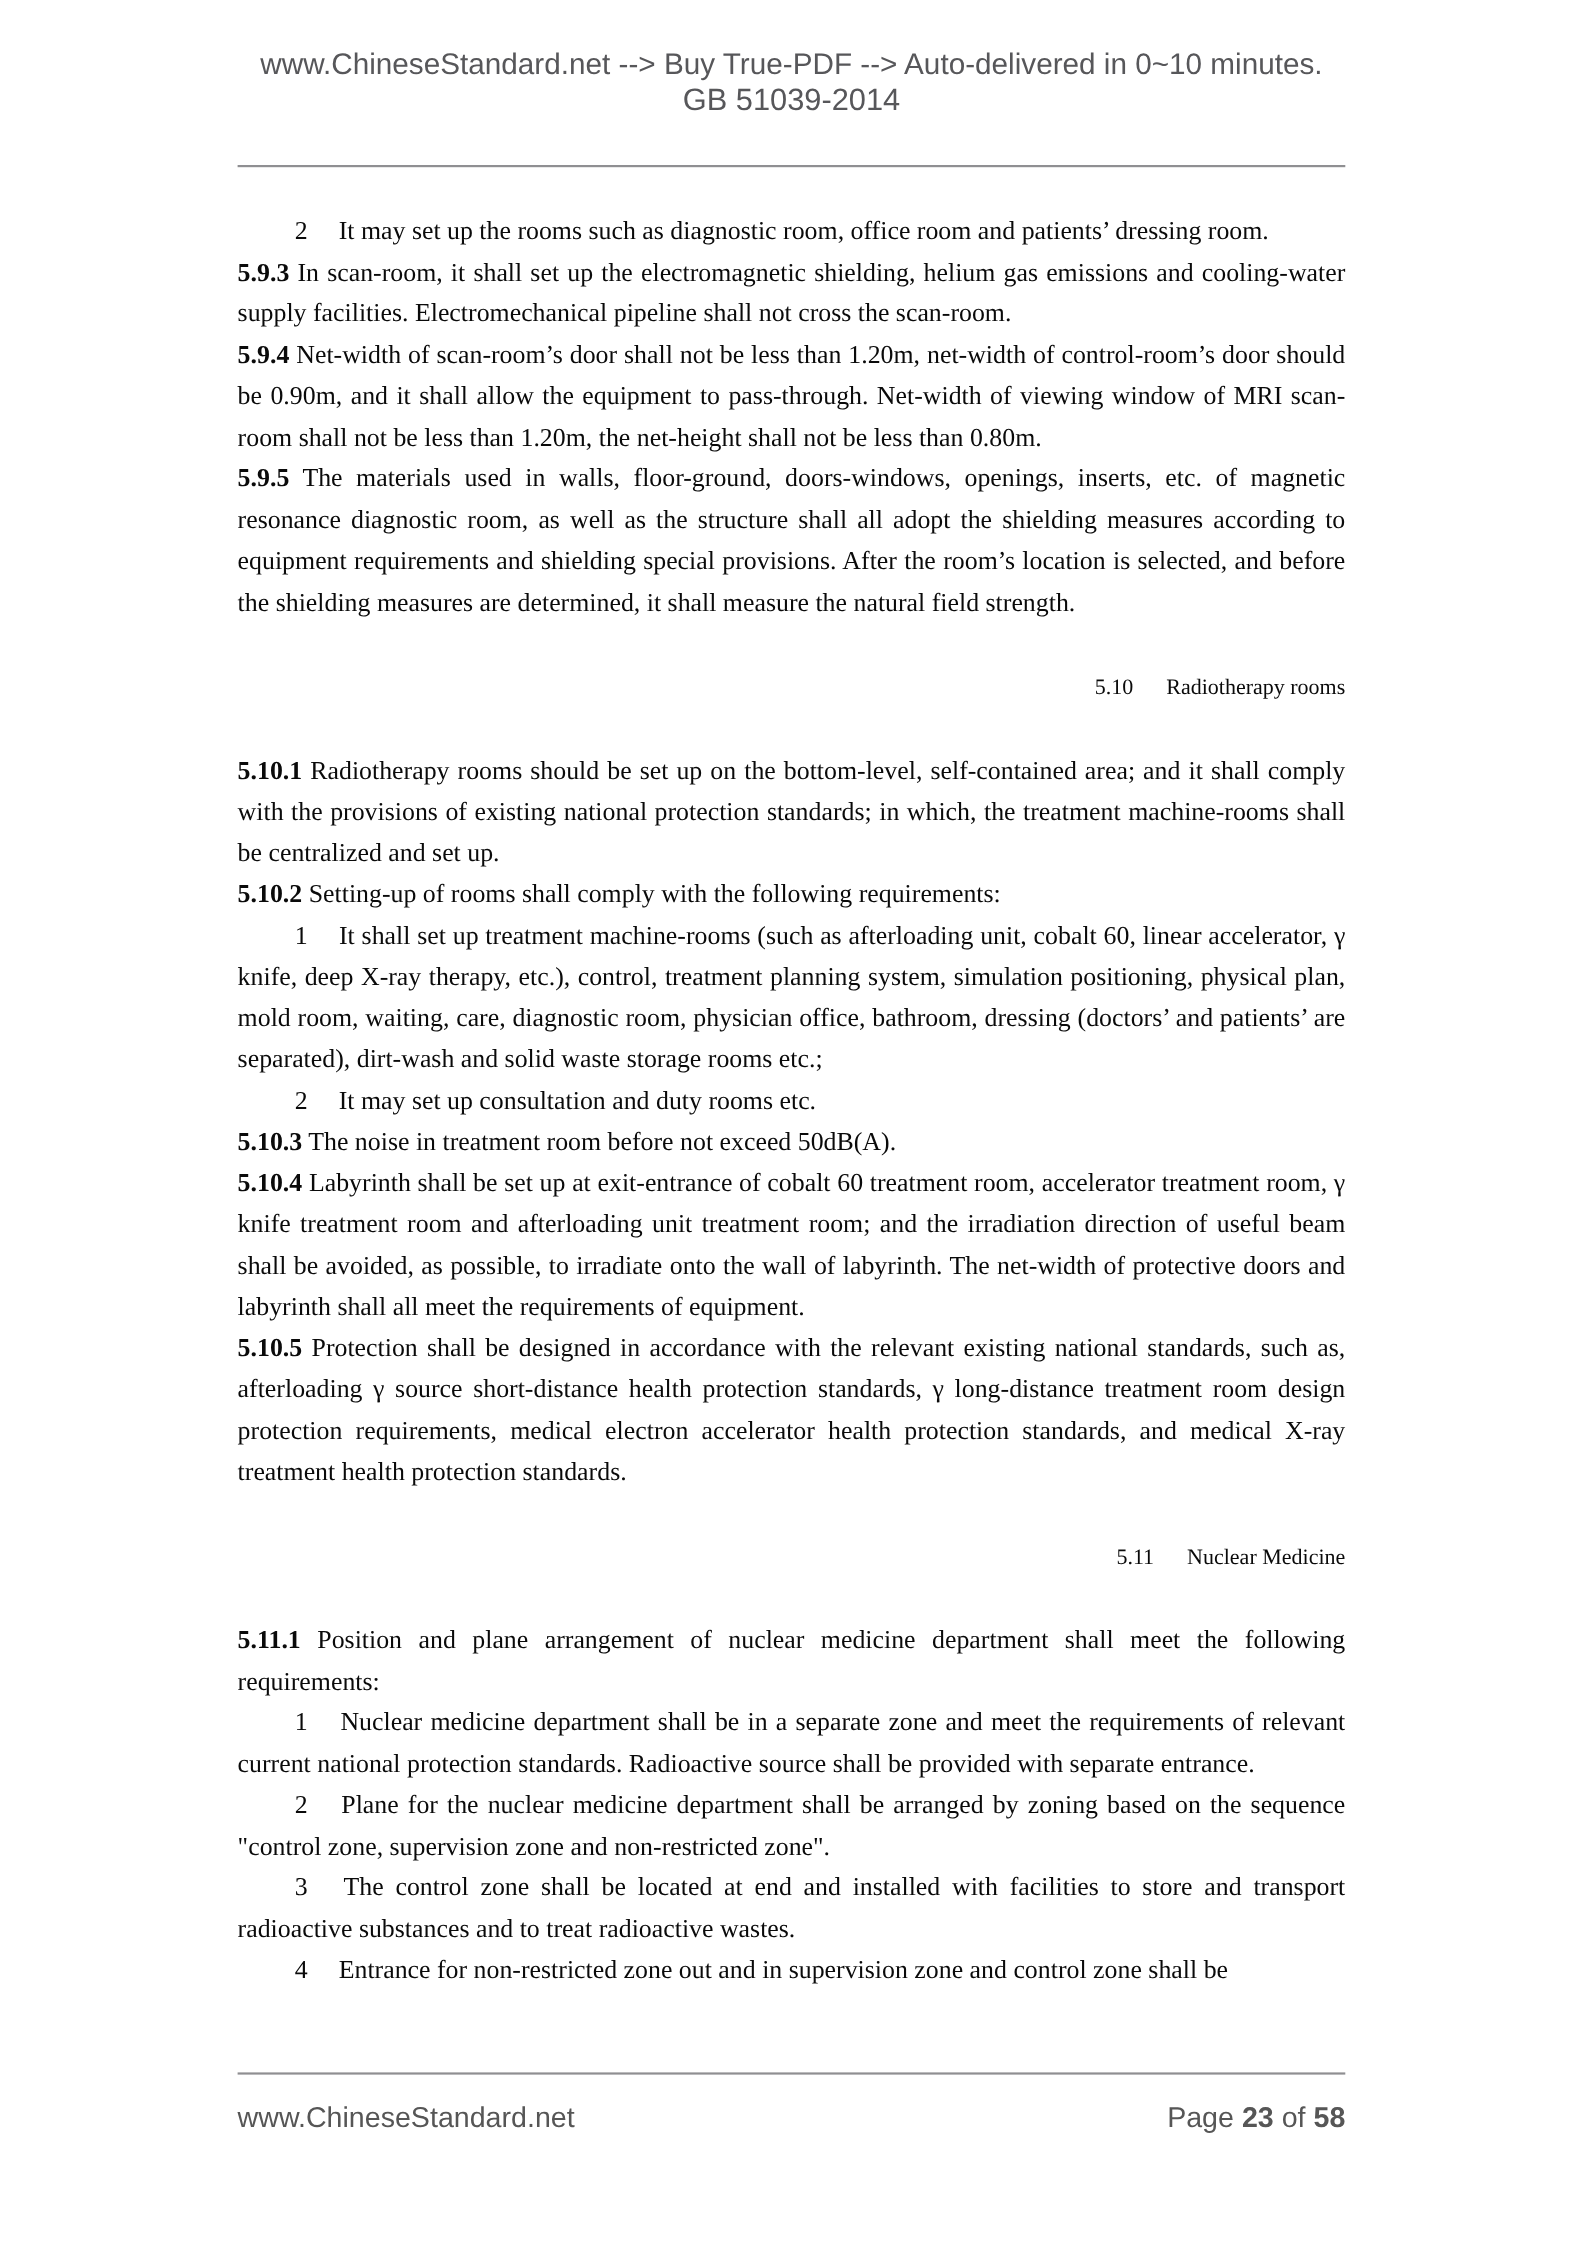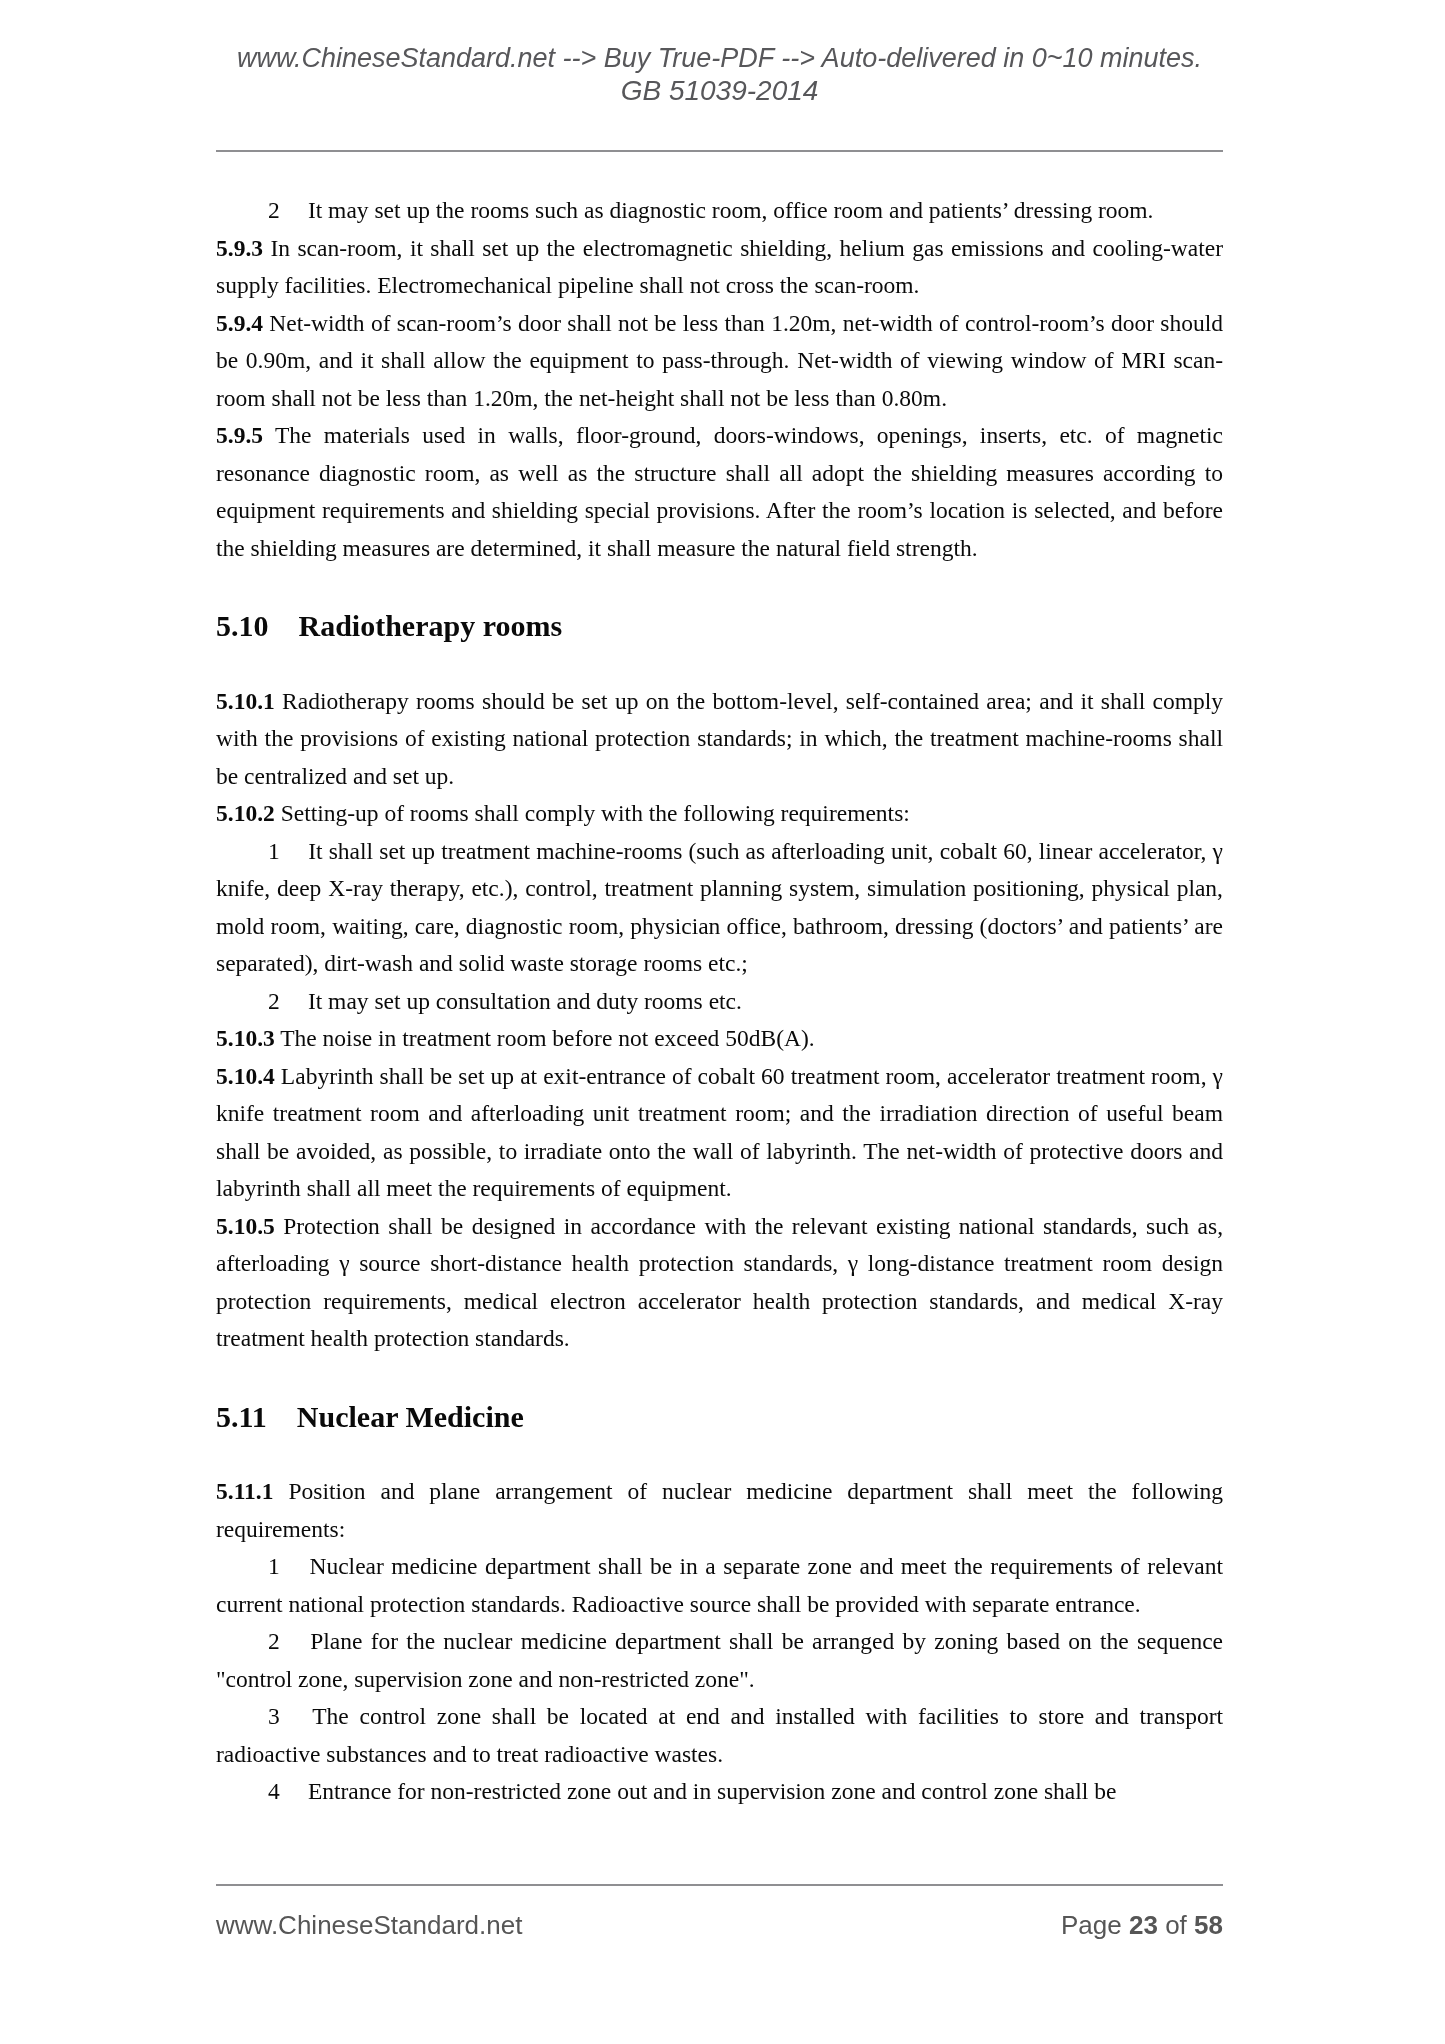--- a/index.html
+++ b/index.html
@@ -14,21 +14,20 @@
     position: absolute;
     left: 216px;
     top: 0;
     width: 1007px;
   }
   
   .hdr {
     text-align: center;
     font-family: "Liberation Sans", sans-serif;
     color: #57575a;
-    font-style: italic;
   }
   .hdr-promo {
     margin-top: 42px;
     font-size: 27px;
     line-height: 32px;
     white-space: nowrap;
   }
   .hdr-std {
     margin-top: 4px;
     font-size: 28px;
@@ -56,23 +55,23 @@
   }
   .clause-num {
     font-weight: bold;
   }
   .item-num {
     display: inline-block;
     min-width: 34px;
     text-indent: 0;
   }
   .section-heading {
-    text-align: left;
-    font-weight: bold;
-    font-size: 30px;
+    text-align: right;
+    font-weight: normal;
+    font-size: 20px;
     margin-top: 40px;
     margin-bottom: 38px;
     line-height: 37.5px;
   }
   .section-heading .h-num {
     margin-right: 30px;
   }
   
   .footer {
     position: absolute;

